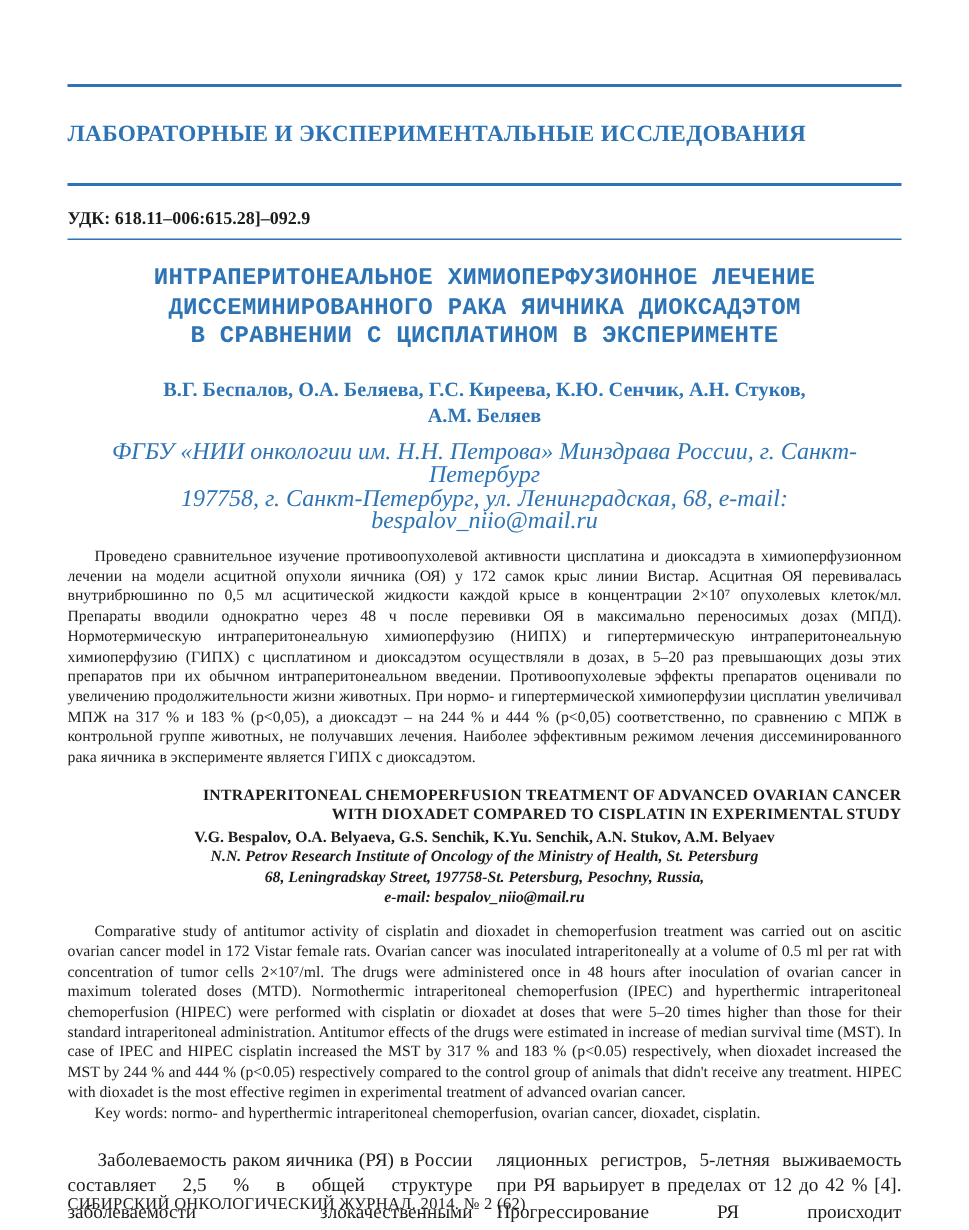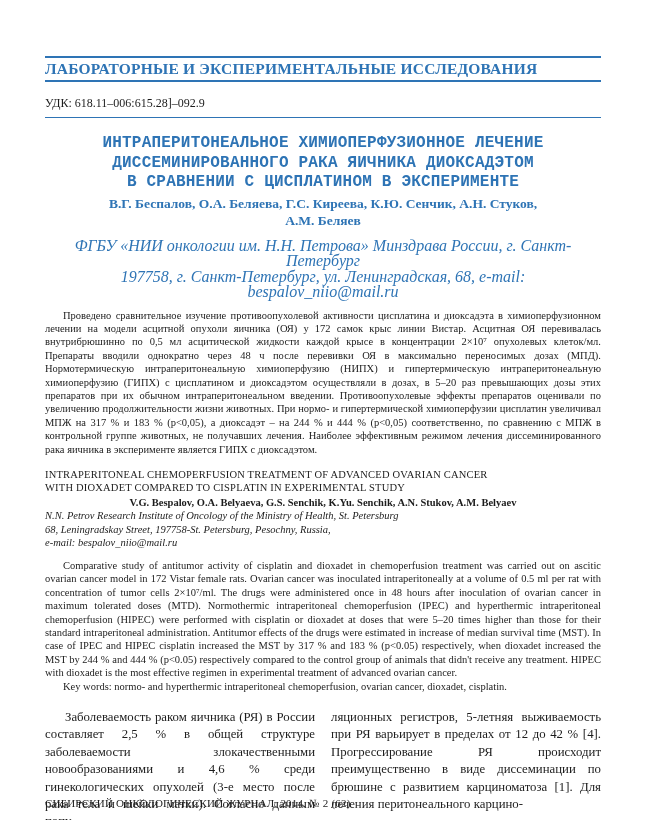--- a/index.html
+++ b/index.html
@@ -26,46 +26,47 @@
     border-top: 2px solid #2e74b5;
     margin: 0;
   }
   .rule-thin {
     border: none;
     border-top: 1.5px solid #2e74b5;
     margin: 6px 0 0 0;
   }
   .section-title {
     margin: 0;
-    padding: 0 0;
+    padding: 21px 0;
     font-size: 15.5px;
     line-height: 22px;
     font-weight: bold;
     color: #2e74b5;
     letter-spacing: 0.2px;
   }
   .udc {
     margin-top: 14px;
     font-size: 12px;
     line-height: 15px;
     color: #1c1c1c;
+    font-weight: bold;
   }
   .title-ru {
     margin: 16px 0 0 0;
     text-align: center;
     font-size: 16px;
     line-height: 19.5px;
     font-weight: bold;
     color: #2e74b5;
     white-space: pre-line;
     letter-spacing: 0.2px;
     font-family: Liberation Mono, monospace;
   }
   .authors-ru {
-    margin-top: 2px;
+    margin-top: 16px;
     text-align: center;
     font-size: 13.5px;
     line-height: 17.5px;
     font-weight: bold;
     color: #2e74b5;
     white-space: pre-line;
   }
   .affil-ru {
     margin-top: 8px;
     text-align: center;
@@ -86,41 +87,44 @@
   .keywords {
     margin: 0;
     font-size: 10.5px;
     line-height: 13.4px;
     text-align: justify;
     text-indent: 18px;
     color: #1c1c1c;
   }
   .en-title {
     margin-top: 12px;
-    text-align: left;
+    text-align: right;
     font-size: 10.5px;
     line-height: 13.5px;
     color: #1c1c1c;
     white-space: pre-line;
     letter-spacing: 0.2px;
+    font-weight: bold;
   }
   .en-authors {
     margin-top: 1px;
     text-align: center;
     font-size: 10.5px;
     line-height: 13.5px;
     font-weight: bold;
     color: #1c1c1c;
   }
   .en-affil {
+    text-align: center;
     font-size: 10.5px;
     line-height: 13.5px;
     font-style: italic;
     color: #1c1c1c;
     white-space: pre-line;
+    font-weight: bold;
   }
   .abstract-en {
   }
   .columns {
     margin-top: 16px;
     display: flex;
     gap: 16px;
   }
   .col {
     margin: 0;

